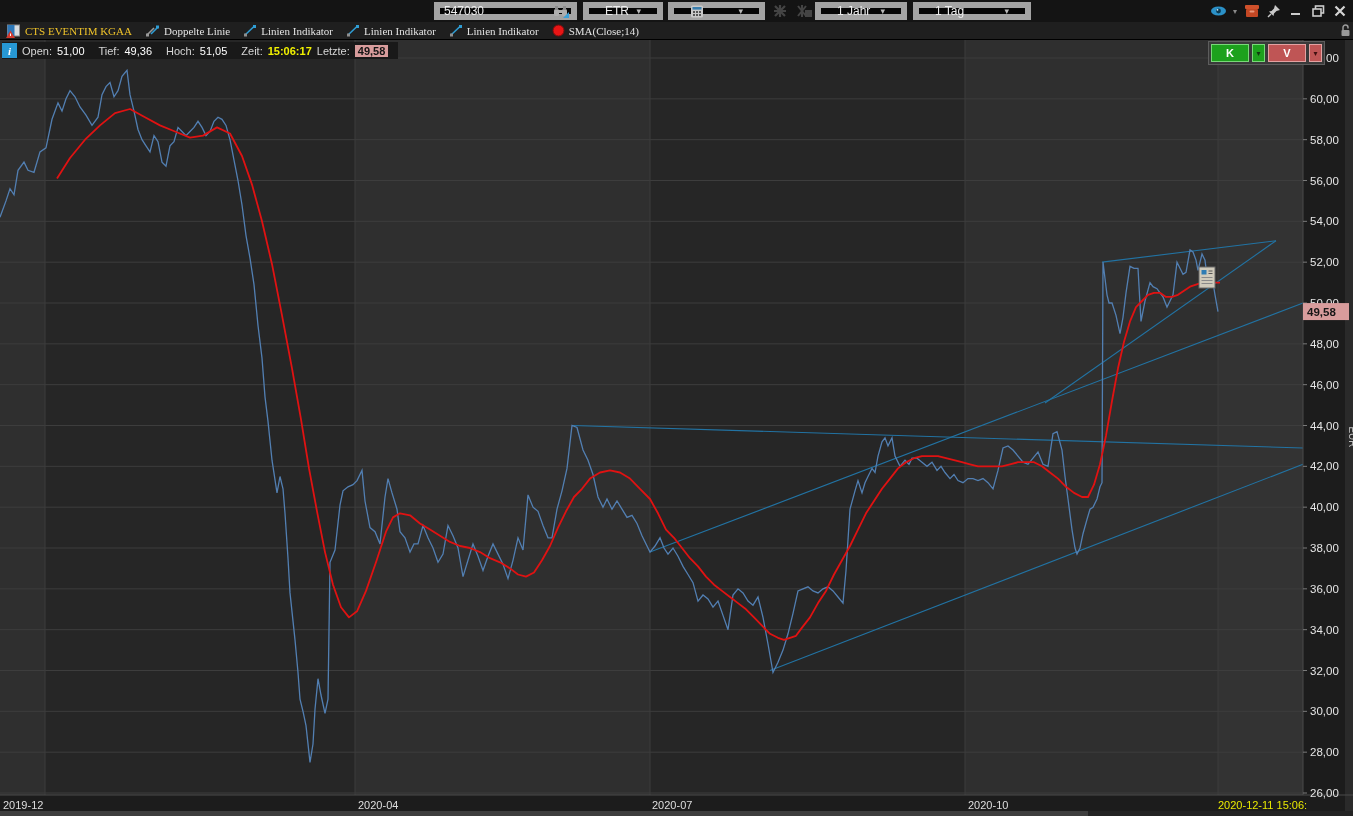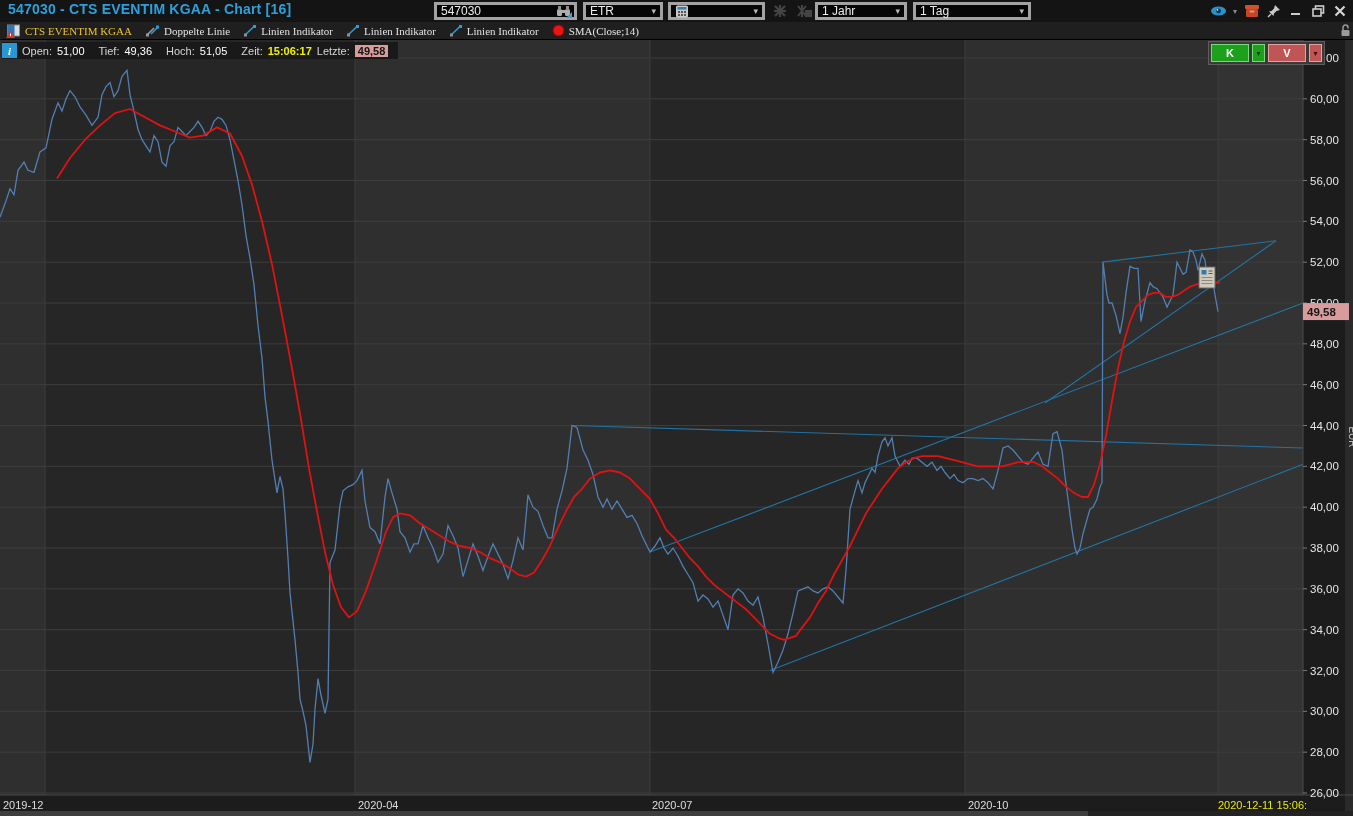--- a/index.html
+++ b/index.html
@@ -2,25 +2,25 @@
 <html><head>
 <meta charset="utf-8">
 <style>
   html,body{margin:0;padding:0;background:#111;}
   body{width:1353px;height:816px;overflow:hidden;position:relative;
        font-family:"Liberation Sans",sans-serif;-webkit-font-smoothing:antialiased;}
   .app{position:absolute;inset:0;background:#141414;}
   
   .titlebar{position:absolute;left:0;top:0;width:1353px;height:22px;background:#141414;border-bottom:1px solid #000;}
   .wtitle{position:absolute;left:8px;top:1px;font-size:14px;font-weight:bold;color:#2da0dc;letter-spacing:.2px;}
-  .field{position:absolute;top:2px;height:18px;background:#060606;border:3px solid #a3a3a3;box-sizing:border-box;
+  .field{position:absolute;top:2px;height:18px;background:#060606;border:6px solid #a3a3a3;box-sizing:border-box;
          display:flex;align-items:center;color:#ececec;font-size:12px;}
   .field input{background:transparent;border:0;outline:0;color:#ececec;font-size:12px;width:100%;
          font-family:"Liberation Sans",sans-serif;padding:0 2px 0 4px;}
-  .combo{justify-content:space-between;padding:0 4px;cursor:default;}
+  .combo{justify-content:space-between;padding:0 16px;cursor:default;}
   .chev{color:#b9b9b9;font-size:9px;margin-left:4px;}
   .dimicon{position:absolute;top:4px;width:16px;height:14px;opacity:.85;}
   .winctl{position:absolute;top:2px;height:18px;display:flex;align-items:center;}
   .wbtn{width:22px;height:18px;display:flex;align-items:center;justify-content:center;cursor:default;}
   
   .toolbar2{position:absolute;left:0;top:22px;width:1353px;height:18px;background:#1f1f1f;border-bottom:1px solid #000;
             display:flex;align-items:center;gap:13px;padding-left:6px;box-sizing:border-box;font-size:11px;color:#e3e3e3;font-family:Liberation Serif, serif;}
   .t2item{display:flex;align-items:center;gap:4px;white-space:nowrap;}
   .instr{color:#efc32a;}
   .lock{position:absolute;right:2px;top:2px;}
@@ -45,21 +45,20 @@
   .buyc{background:#1da11d;border:1px solid #79d879;}
   .sell{background:#bf5555;border:1px solid #e3a2a2;}
   .sellc{background:#bf5555;border:1px solid #e3a2a2;color:#401010;}
 </style>
 </head>
 <body>
 
 <div class="app">
 
   <div class="titlebar">
-    <div class="wtitle">547030 - CTS EVENTIM KGAA - Chart [16]</div>
 
     <div class="field" style="left:434px;width:143px;">
       <input value="547030" style="">
       <span style="margin-right:2px;">
         <svg width="16" height="13" viewBox="0 0 16 13">
           <rect x="1" y="4" width="5" height="7" rx="1.5" fill="#aeaeae"></rect>
           <rect x="9" y="4" width="5" height="7" rx="1.5" fill="#aeaeae"></rect>
           <rect x="5" y="5" width="5" height="3" fill="#aeaeae"></rect>
           <rect x="2" y="1" width="3" height="4" fill="#8d8d8d"></rect>
             <rect x="10" y="1" width="3" height="4" fill="#8d8d8d"></rect>

